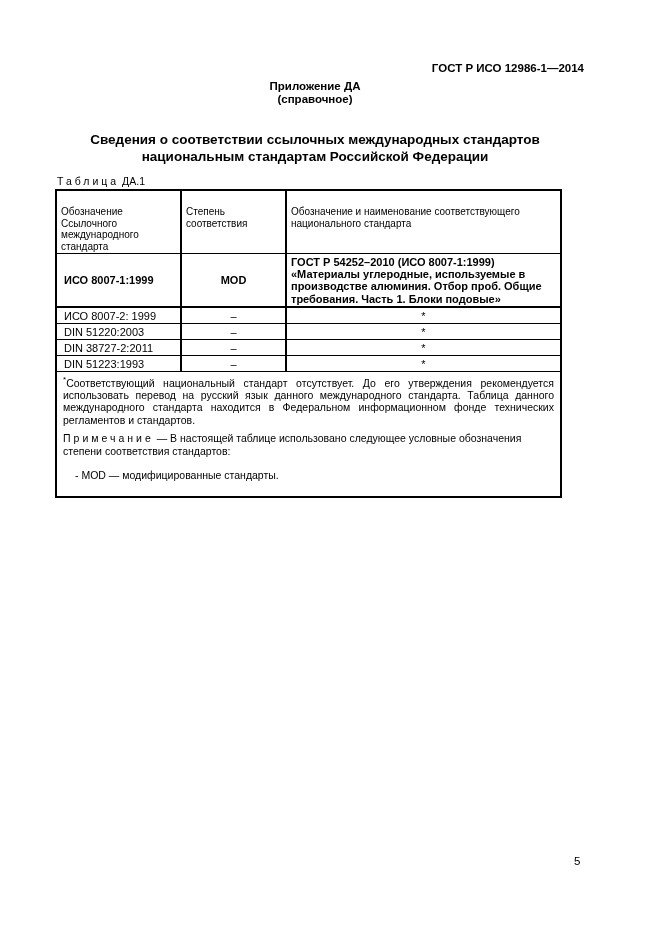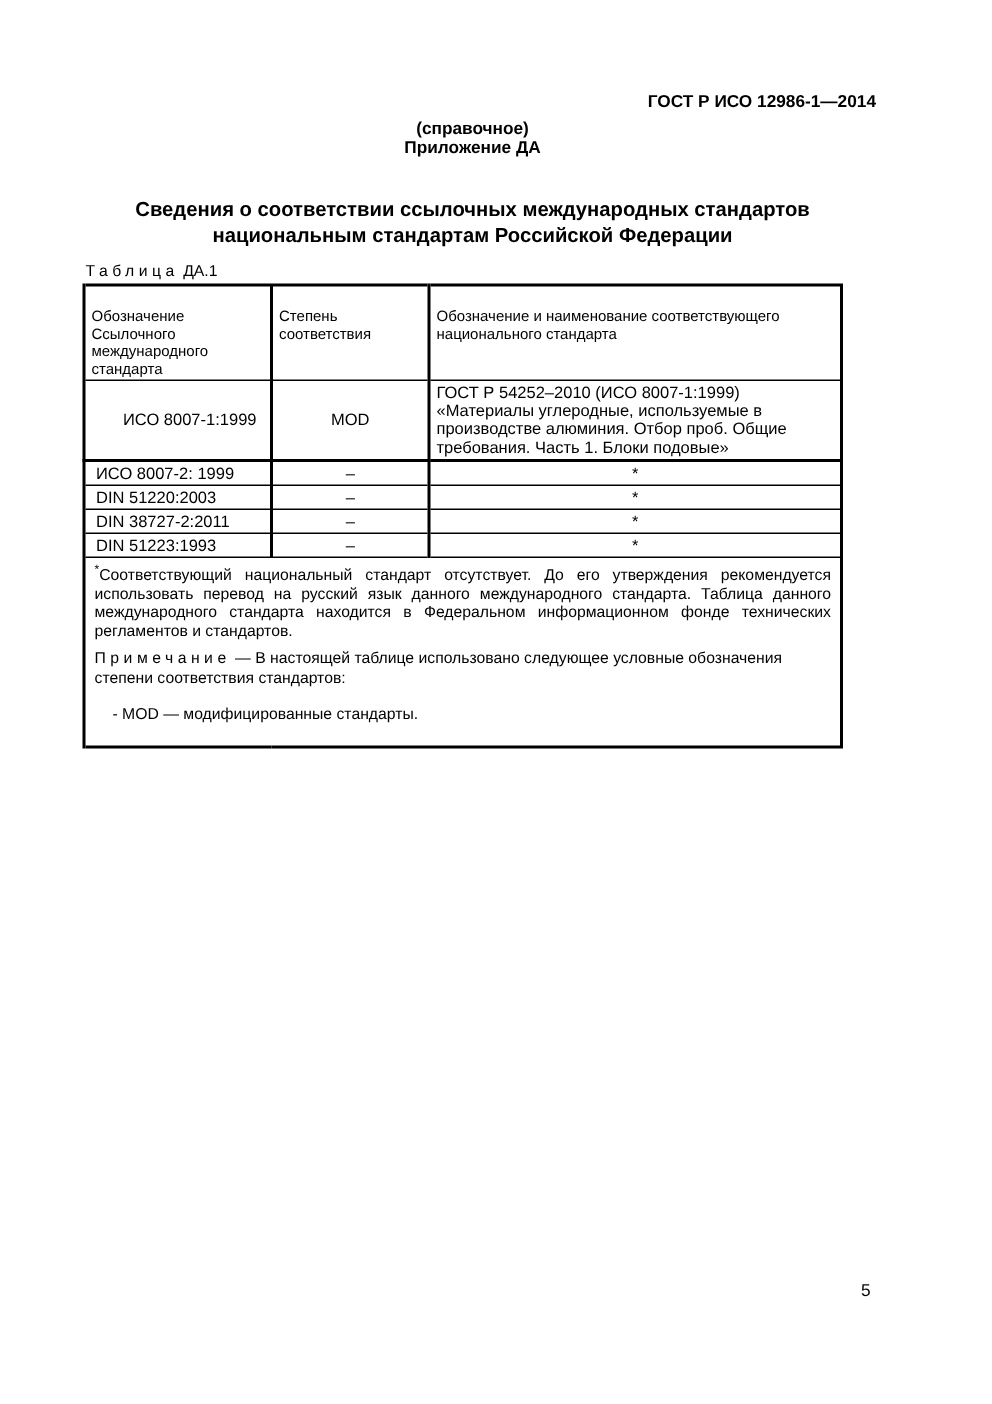--- a/index.html
+++ b/index.html
@@ -75,22 +75,22 @@
   table.gost-table thead th {
     height: 45px;
     vertical-align: top;
     text-align: left;
     font-size: 10px;
     line-height: 11.5px;
     padding-top: 15px;
     margin-left: 48px;
   }
   .pre { white-space: pre-line; }
-  tr.row-main td { height: 49px; border-bottom-width: 2px; font-size: 11px; }
-  tr.row-main td.c-ref { vertical-align: middle; padding-left: 25px; }
+  tr.row-main td { height: 49px; border-bottom-width: 2px; font-size: 11px; font-weight: bold; }
+  tr.row-main td.c-ref { vertical-align: middle; padding-left: 7px; }
   tr.row-main td.c-deg { vertical-align: middle; text-align: center; }
   tr.row-main td.c-nat { vertical-align: top; line-height: 12.2px; padding-top: 2px; }
   tr.row-thin td { height: 13px; font-size: 11px; line-height: 12px; }
   tr.row-thin td.c-ref { text-align: left; padding-left: 7px; }
   tr.row-thin td.c-deg { text-align: center; }
   tr.row-thin td.c-nat { text-align: center; }
   tr.row-foot td {
     vertical-align: top;
     padding: 2px 6px 3px 6px;
     height: 84px;
@@ -120,22 +120,22 @@
   }
 </style>
 </head>
 <body>
 
 <div class="page">
 
   <div class="gost-code">ГОСТ Р ИСО 12986-1—2014</div>
 
   <div class="annex">
+    <div>Приложение ДА</div>
     <div>(справочное)</div>
-    <div>Приложение ДА</div>
   </div>
 
   <div class="main-title">Сведения  о соответствии ссылочных международных стандартов
 национальным стандартам Российской Федерации</div>
 
   <div class="table-caption"><span class="sp">Таблица</span> <span>ДА.1</span></div>
 
   <table class="gost-table">
     <colgroup>
       <col style="width:125px">

